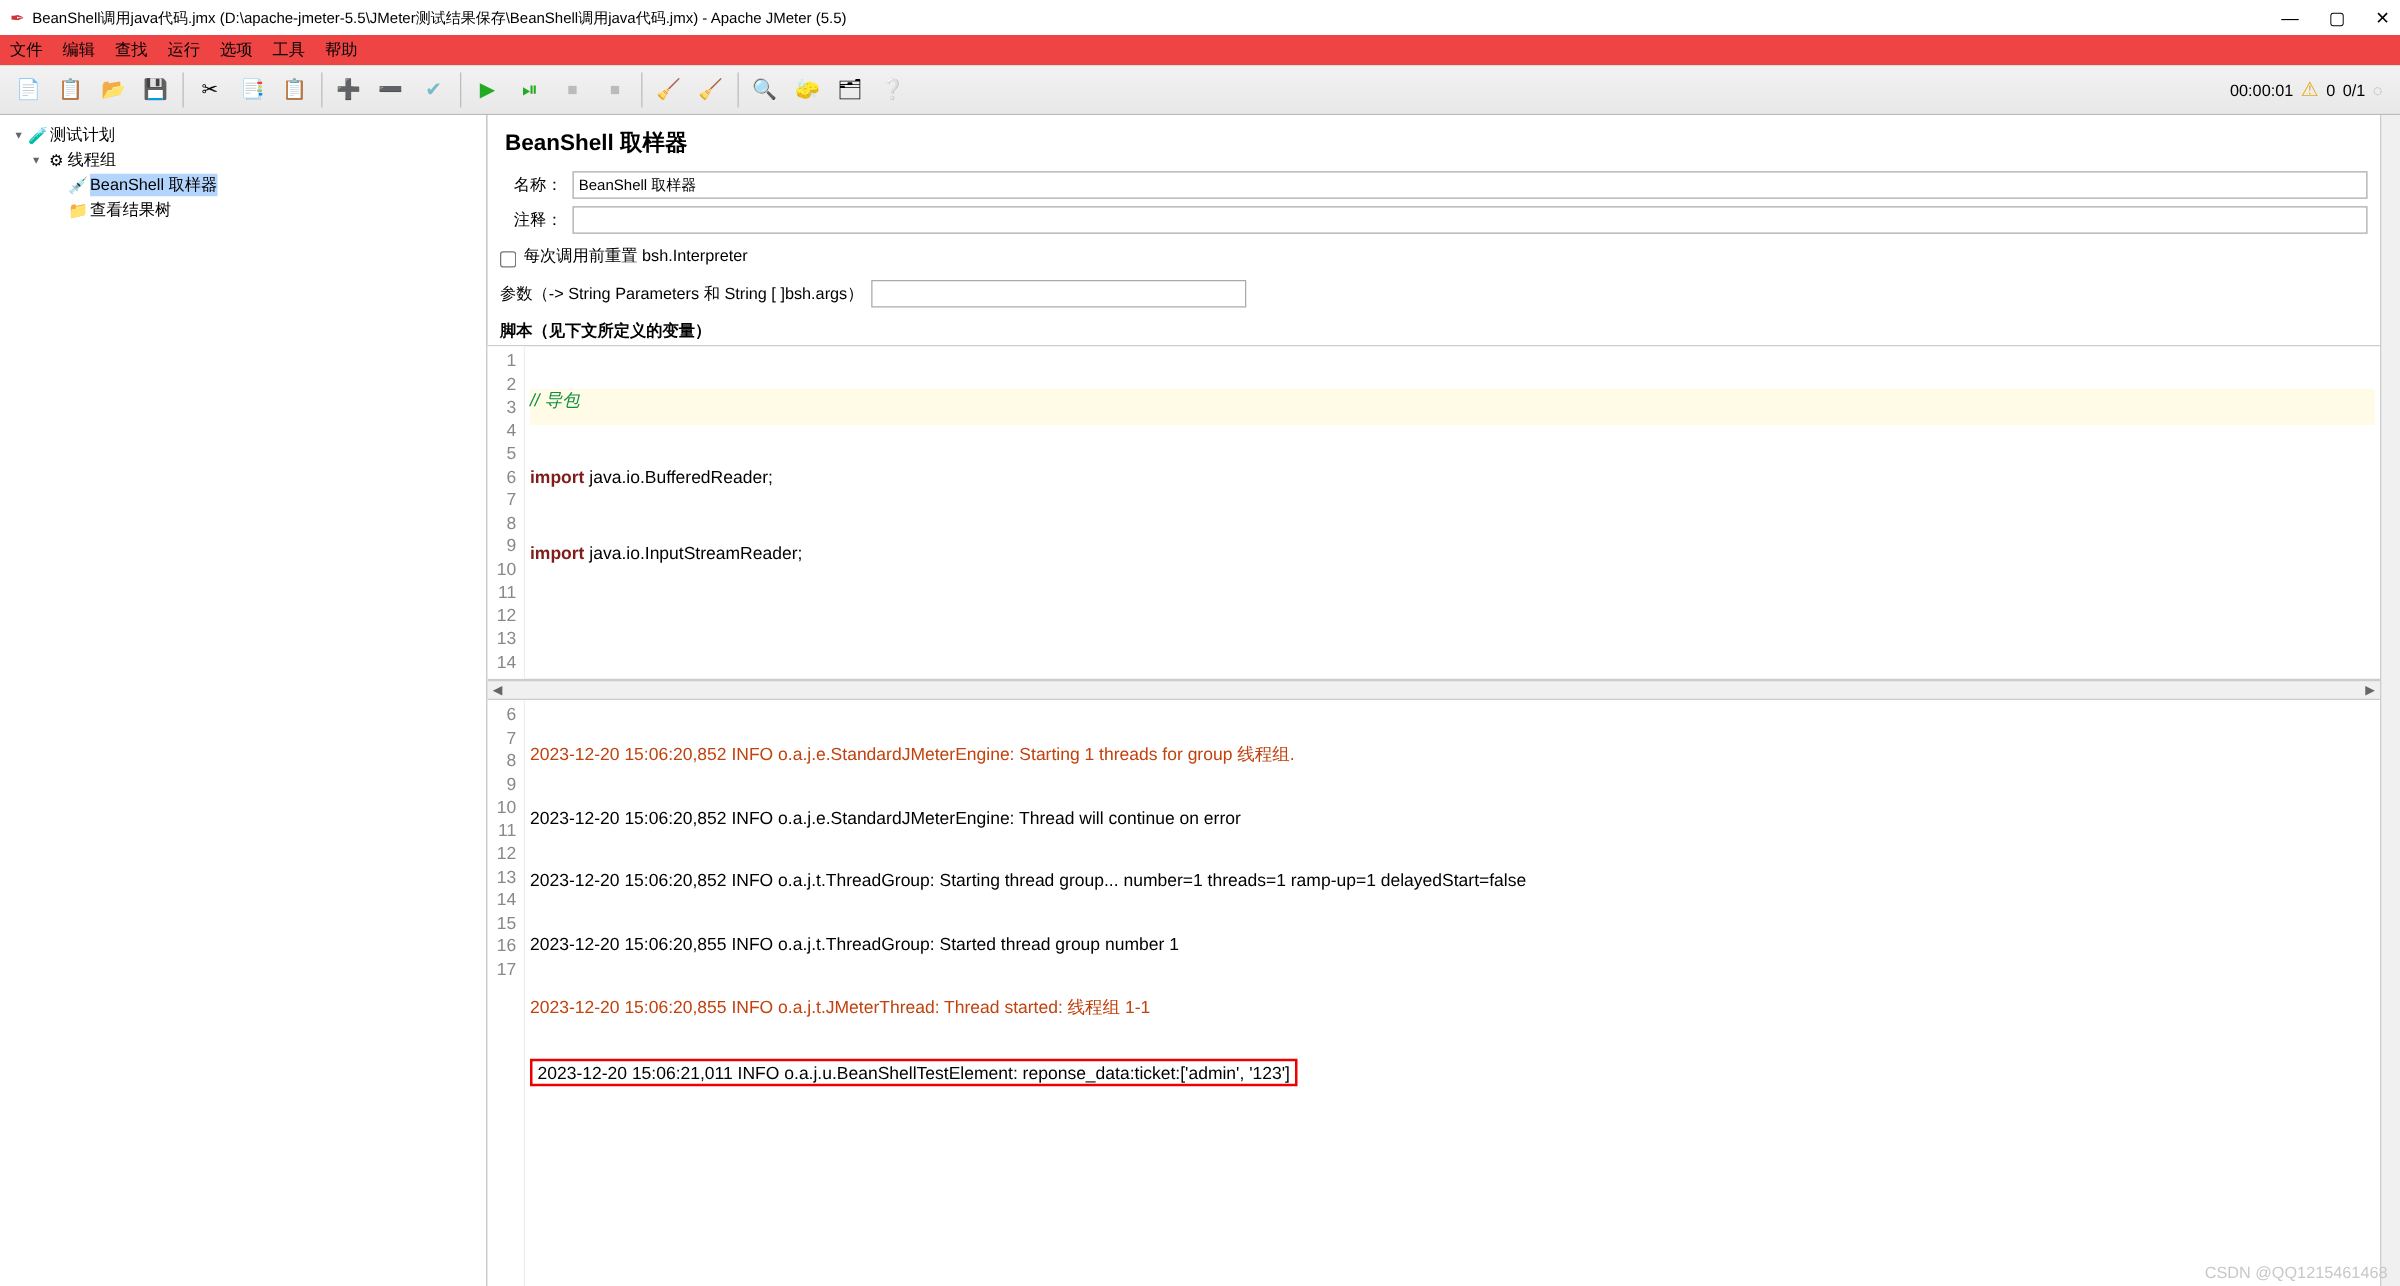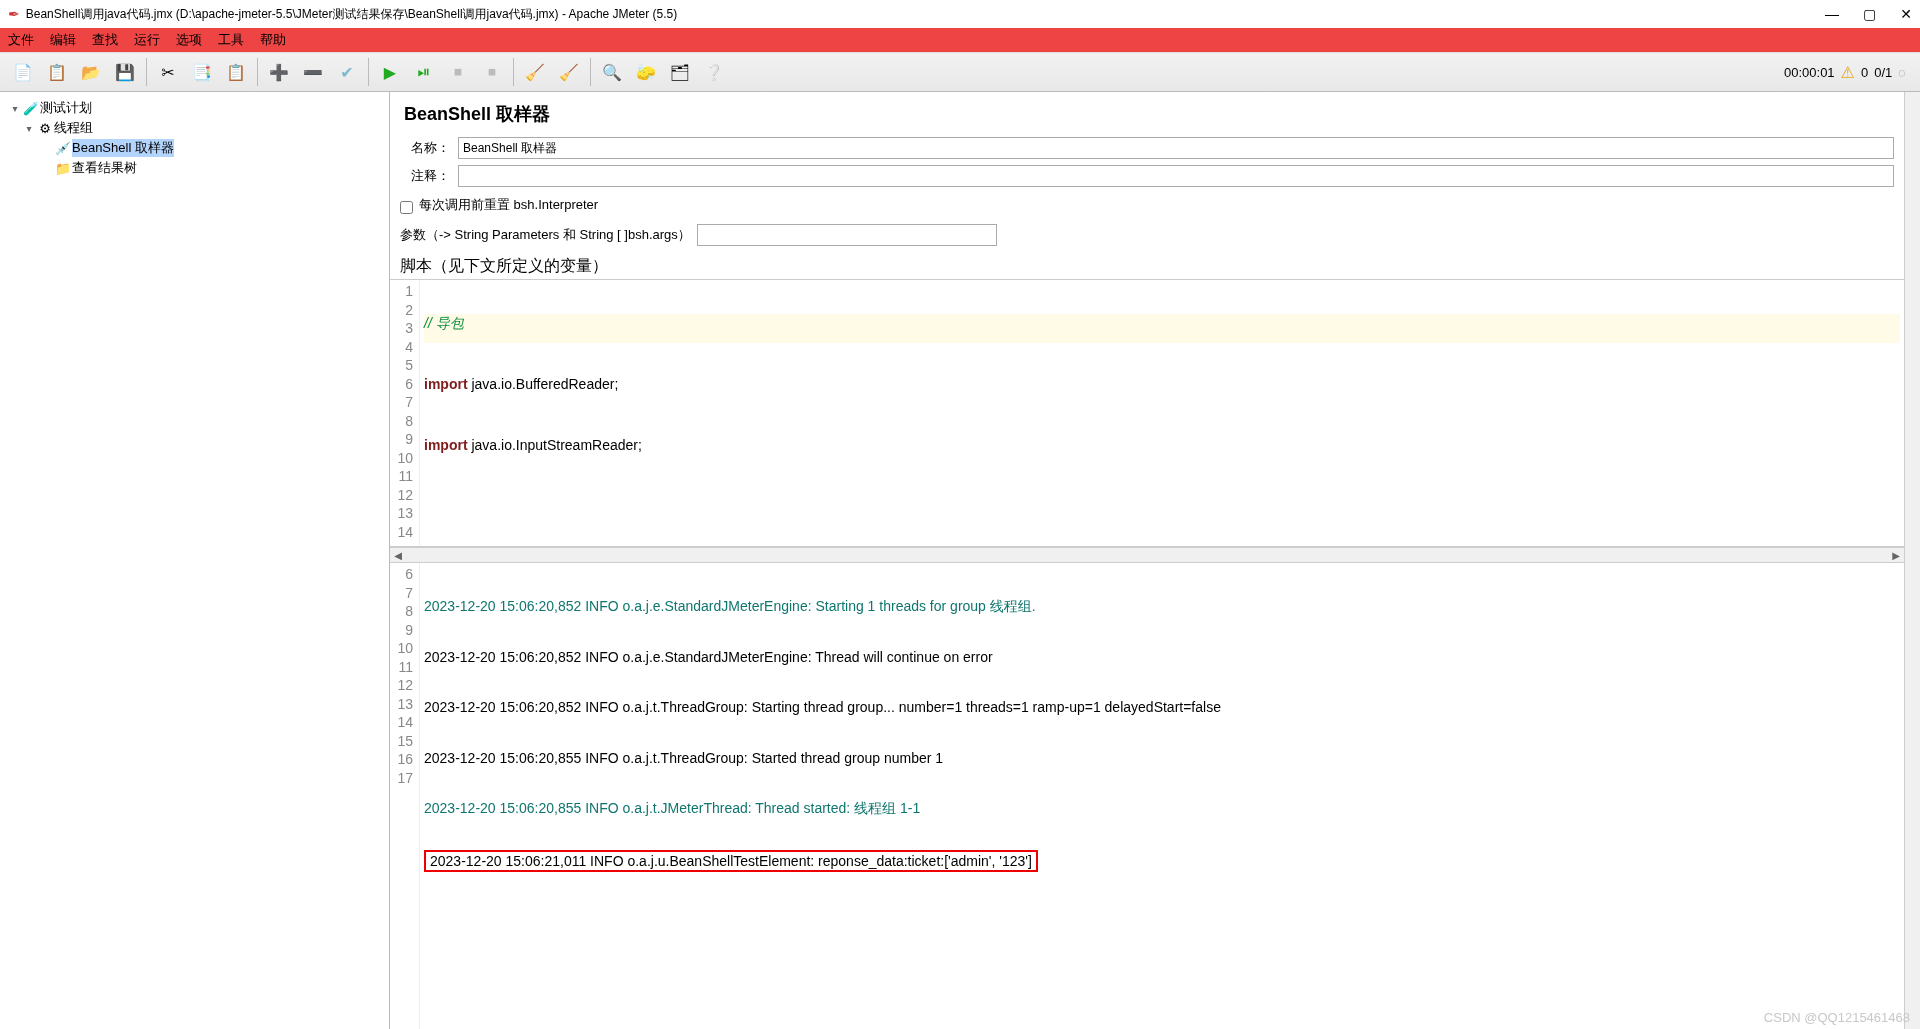--- a/index.html
+++ b/index.html
@@ -31,38 +31,38 @@
 .form-row { display: flex; align-items: center; padding: 3px 10px; gap: 8px; }
 .form-row label { width: 50px; text-align: right; font-size: 13px; }
 .form-row input[type=text] { flex: 1; height: 22px; border: 1px solid #aaa; padding: 0 4px; font-size: 12px; }
 .chk-row { padding: 6px 10px; font-size: 13px; display: flex; align-items: flex-end; gap: 6px; }
 .param-row { padding: 4px 10px; font-size: 13px; display: flex; align-items: center; gap: 6px; }
 .param-row .pbox { border: 1px solid #aaa; height: 22px; width: 300px; display: inline-block; }
 .file-row { display: flex; align-items: center; padding: 4px 10px; gap: 6px; }
 .file-row label { font-size: 13px; }
 .file-row input { flex: 1; height: 22px; border: 1px solid #aaa; }
 .file-row button { height: 24px; width: 56px; border: 1px solid #999; background: linear-gradient(#f8f8f8,#e4e4e4); font-size: 12px; }
-.script-label { padding: 6px 10px 2px; font-size: 16px; }
+.script-label { padding: 6px 10px 2px; font-size: 13px; font-weight: bold; }
 .editor { flex: 0 0 auto; height: 268px; border-top: 1px solid #ccc; border-bottom: 1px solid #ccc; display: flex; font-family: Consolas, monospace; font-size: 14px; overflow: hidden; background: #fff; }
 .gutter { width: 30px; background: #fff; text-align: right; padding: 2px 6px 2px 2px; color: #888; border-right: 1px solid #eee; }
 .gutter div { height: 18.5px; line-height: 18.5px; }
 .code { flex: 1; padding: 2px 4px; white-space: pre; overflow: hidden; }
 .code .ln { height: 29px; line-height: 18.5px; }
 .code .ln.hl { background: #fffbe6; }
 .c-com { color: #0a8f3c; font-style: italic; }
 .c-kw { color: #7f1d1d; font-weight: bold; }
 .hsb { height: 16px; background: #f0f0f0; border-top: 1px solid #ccc; border-bottom: 1px solid #ccc; display: flex; align-items: center; }
 .hsb .ar { width: 16px; text-align: center; color: #666; font-size: 10px; }
 .hsb .tr { flex: 1; }
 .log { flex: 1; display: flex; font-family: Consolas, monospace; font-size: 14px; overflow: hidden; background: #fff; }
 .log .gutter { width: 30px; }
 .log .code { overflow: hidden; }
 .log .ln { height: 18.5px; line-height: 18.5px; white-space: pre; }
 .redbox { border: 2px solid #e00; display: inline-block; padding: 0 4px; }
-.log .ln.cut { color: #0f766e; }
+.log .ln.cut { color: #c2410c; }
 .watermark { position: fixed; bottom: 4px; right: 10px; color: #c8c8c8; font-size: 13px; }
 </style>
 </head>
 <body>
 
 <div class="titlebar">
   <span class="feather">✒</span>
   <span class="ttl">BeanShell调用java代码.jmx (D:\apache-jmeter-5.5\JMeter测试结果保存\BeanShell调用java代码.jmx) - Apache JMeter (5.5)</span>
   <div class="wctl">
     <span>—</span>

